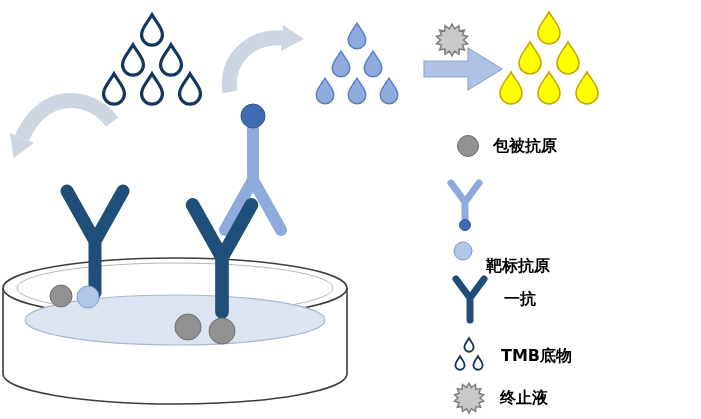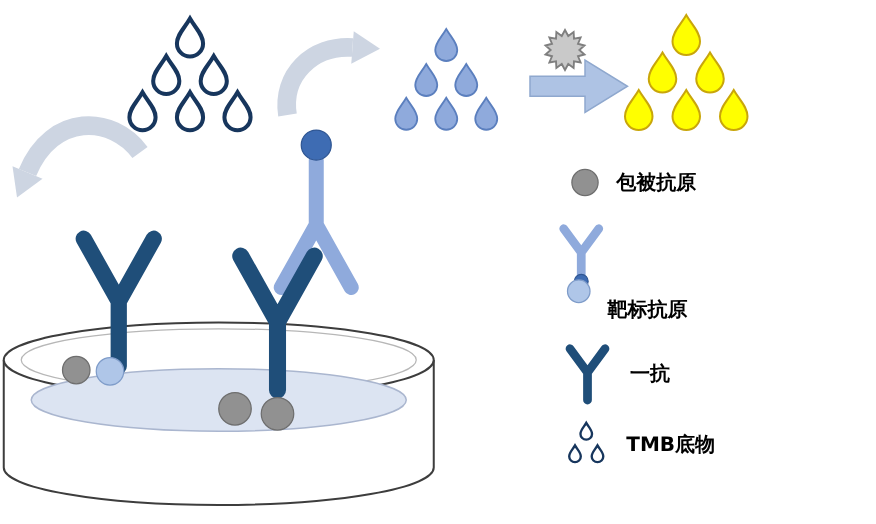--- a/index.html
+++ b/index.html
@@ -125,21 +125,21 @@
     <span class="legend-label">包被抗原</span>
   </div>
 
   <div class="legend-item" style="left:443px; top:176px;">
     <svg class="licon" width="44" height="56">
       <path d="M22,48 L22,26 M22,26 L8,7 M22,26 L36,7" fill="none" stroke="var(--light-blue)" stroke-width="7" stroke-linecap="round"></path>
       <circle class="sphere-hrp" cx="22" cy="49" r="5.5"></circle>
     </svg>
   </div>
 
-  <div class="legend-item top-align" style="left:452px; top:222px;font-family:Liberation Serif, serif;">
+  <div class="legend-item top-align" style="left:452px; top:240px;font-family:Liberation Serif, serif;">
     <svg class="licon" width="22" height="22">
       <circle class="sphere-blue" cx="11" cy="11" r="9"></circle>
     </svg>
     <span class="legend-label">靶标抗原</span>
   </div>
 
   <div class="legend-item" style="left:448px; top:274px;justify-content:space-between;">
     <svg class="licon" width="44" height="50">
       <path d="M22,46 L22,24 M22,24 L8,5 M22,24 L36,5" fill="none" stroke="var(--dark-blue)" stroke-width="7" stroke-linecap="round"></path>
     </svg>
@@ -151,14 +151,20 @@
       <defs>
         <path id="drop-s" d="M0,-16 C4.5,-8 11,-2.5 11,5 C11,11.1 6.1,16 0,16 C-6.1,16 -11,11.1 -11,5 C-11,-2.5 -4.5,-8 0,-16 Z"></path>
       </defs>
       <use href="#drop-s" fill="#fff" stroke="var(--tmb-outline)" stroke-width="4.5" transform="translate(20,12) scale(0.42)"></use>
       <use href="#drop-s" fill="#fff" stroke="var(--tmb-outline)" stroke-width="4.5" transform="translate(11,30) scale(0.42)"></use>
       <use href="#drop-s" fill="#fff" stroke="var(--tmb-outline)" stroke-width="4.5" transform="translate(29,30) scale(0.42)"></use>
     </svg>
     <span class="legend-label">TMB底物</span>
   </div>
 
+  <div class="legend-item" style="left:450px; top:379px;">
+    <svg class="licon" width="38" height="38">
+      <polygon class="burst" points="19.0,4.0 21.4,8.3 25.5,5.5 25.9,10.4 30.7,9.6 28.9,14.2 33.6,15.7 30.0,19.0 33.6,22.3 28.9,23.8 30.7,28.4 25.9,27.6 25.5,32.5 21.4,29.7 19.0,34.0 16.6,29.7 12.5,32.5 12.1,27.6 7.3,28.4 9.1,23.8 4.4,22.3 8.0,19.0 4.4,15.7 9.1,14.2 7.3,9.6 12.1,10.4 12.5,5.5 16.6,8.3"></polygon>
+    </svg>
+    <span class="legend-label">终止液</span>
+  </div>
 
 </div>
 
 </body></html>

